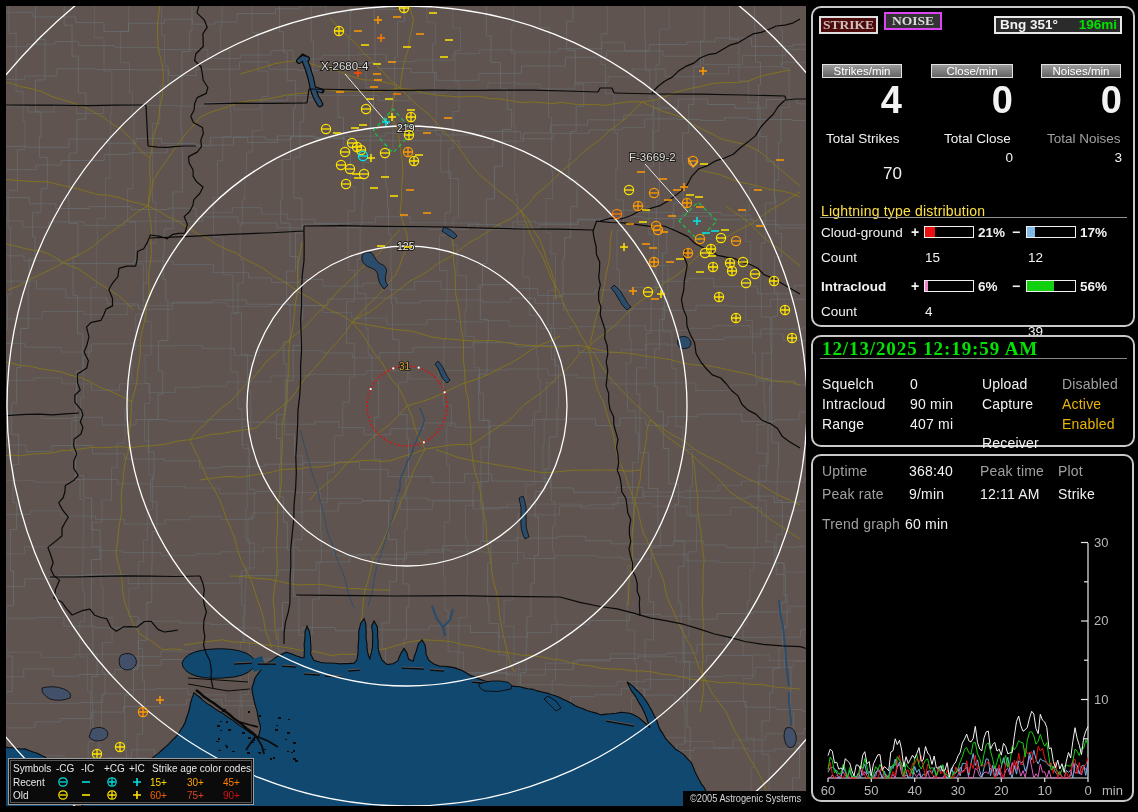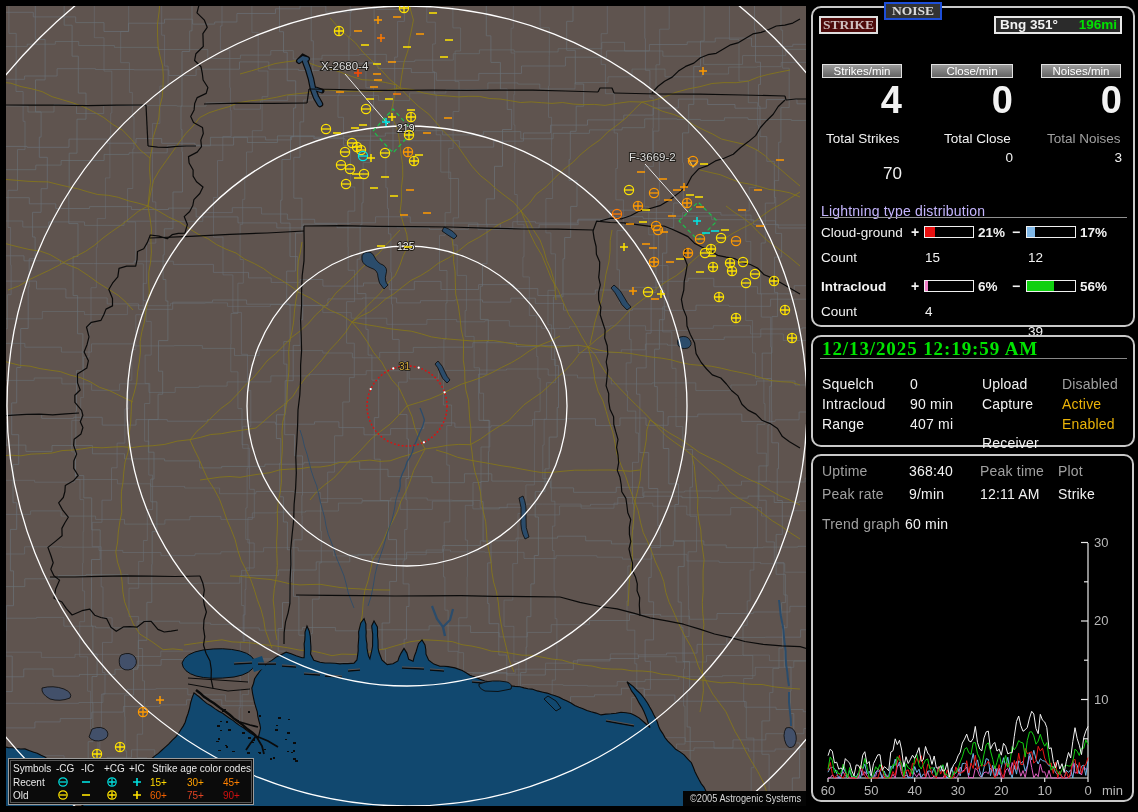--- a/index.html
+++ b/index.html
@@ -475,36 +475,36 @@
       <text x="150" y="799" font-family="Liberation Sans, sans-serif" font-size="10" fill="#f06000" text-anchor="start">60+</text>
       <text x="187" y="799" font-family="Liberation Sans, sans-serif" font-size="10" fill="#e04424" text-anchor="start">75+</text>
       <text x="223" y="799" font-family="Liberation Sans, sans-serif" font-size="10" fill="#d01010" text-anchor="start">90+</text>
       <rect x="683" y="791" width="123" height="15" fill="#050505"></rect>
       <text x="690" y="802" font-family="Liberation Sans, sans-serif" font-size="11" fill="#d8d8d8" textLength="111" lengthAdjust="spacingAndGlyphs">©2005 Astrogenic Systems</text>
     </g>
   </svg>
 
 <div class="panel" style="left:811px;top:6px;width:324px;height:321px;"></div>
 <div class="abs" style="left:819px;top:16px;width:59px;height:18px;background:#4d0a0a;border:2px solid #dedede;color:#cfc0c0;font-family:'Liberation Serif',serif;font-weight:bold;font-size:13.5px;text-align:center;line-height:14px;">STRIKE</div>
-<div class="abs" style="left:884px;top:2px;width:58px;height:18px;background:#333;border:2px solid #1d4ed8;color:#dcdcdc;font-family:'Liberation Serif',serif;font-weight:bold;font-size:13.5px;text-align:center;line-height:14px;">NOISE</div>
+<div class="abs" style="left:884px;top:12px;width:58px;height:18px;background:#333;border:2px solid #d946ef;color:#dcdcdc;font-family:'Liberation Serif',serif;font-weight:bold;font-size:13.5px;text-align:center;line-height:14px;">NOISE</div>
 <div class="abs" style="left:994px;top:16px;width:128px;height:18px;background:#2b2b2b;border:2px solid #e8e8e8;font-weight:bold;font-size:13.5px;line-height:14px;">
   <span class="w" style="padding-left:4px;">Bng 351°</span><span class="gn" style="float:right;padding-right:3px;color:#00e000;">196mi</span></div>
 <div class="btn3" style="left:822px;top:64px;width:80px;">Strikes/min</div>
 <div class="btn3" style="left:931px;top:64px;width:82px;">Close/min</div>
 <div class="btn3" style="left:1041px;top:64px;width:80px;">Noises/min</div>
 <div class="abs w" style="left:802px;top:79px;width:100px;text-align:right;font-size:38px;font-weight:bold;">4</div>
 <div class="abs w" style="left:913px;top:79px;width:100px;text-align:right;font-size:38px;font-weight:bold;">0</div>
 <div class="abs w" style="left:1022px;top:79px;width:100px;text-align:right;font-size:38px;font-weight:bold;">0</div>
 <div class="abs w" style="left:826px;top:131px;font-size:13.5px;">Total Strikes</div>
 <div class="abs w" style="left:944px;top:131px;font-size:13.5px;">Total Close</div>
 <div class="abs gy" style="left:1047px;top:131px;font-size:13.5px;">Total Noises</div>
 <div class="abs w" style="left:802px;top:164px;width:100px;text-align:right;font-size:17px;">70</div>
 <div class="abs w" style="left:913px;top:150px;width:100px;text-align:right;font-size:13.5px;">0</div>
 <div class="abs w" style="left:1022px;top:150px;width:100px;text-align:right;font-size:13.5px;">3</div>
-<div class="abs" style="left:821px;top:203px;font-size:14px;letter-spacing:0.2px;color:#c4b5fd;">Lightning type distribution</div>
+<div class="abs" style="left:821px;top:203px;font-size:14px;letter-spacing:0.2px;color:#fde047;">Lightning type distribution</div>
 <div class="abs" style="left:820px;top:217px;width:307px;height:0;border-top:1px solid #909090;"></div>
 <div class="abs w" style="left:821px;top:225px;font-size:13.5px;font-weight:normal;">Cloud-ground</div>
 <div class="abs w" style="left:911px;top:224px;font-size:14px;font-weight:bold;">+</div>
 <div class="bar" style="left:924px;top:226px;">
     <i style="width:21%;background:#e81010;"></i>
   </div>
 <div class="abs w" style="left:978px;top:225px;font-size:13.5px;font-weight:bold;">21%</div>
 <div class="abs w" style="left:1012px;top:224px;font-size:14px;font-weight:bold;">−</div>
 <div class="bar" style="left:1026px;top:226px;">
     <i style="width:17%;background:#80b8e8;"></i>

